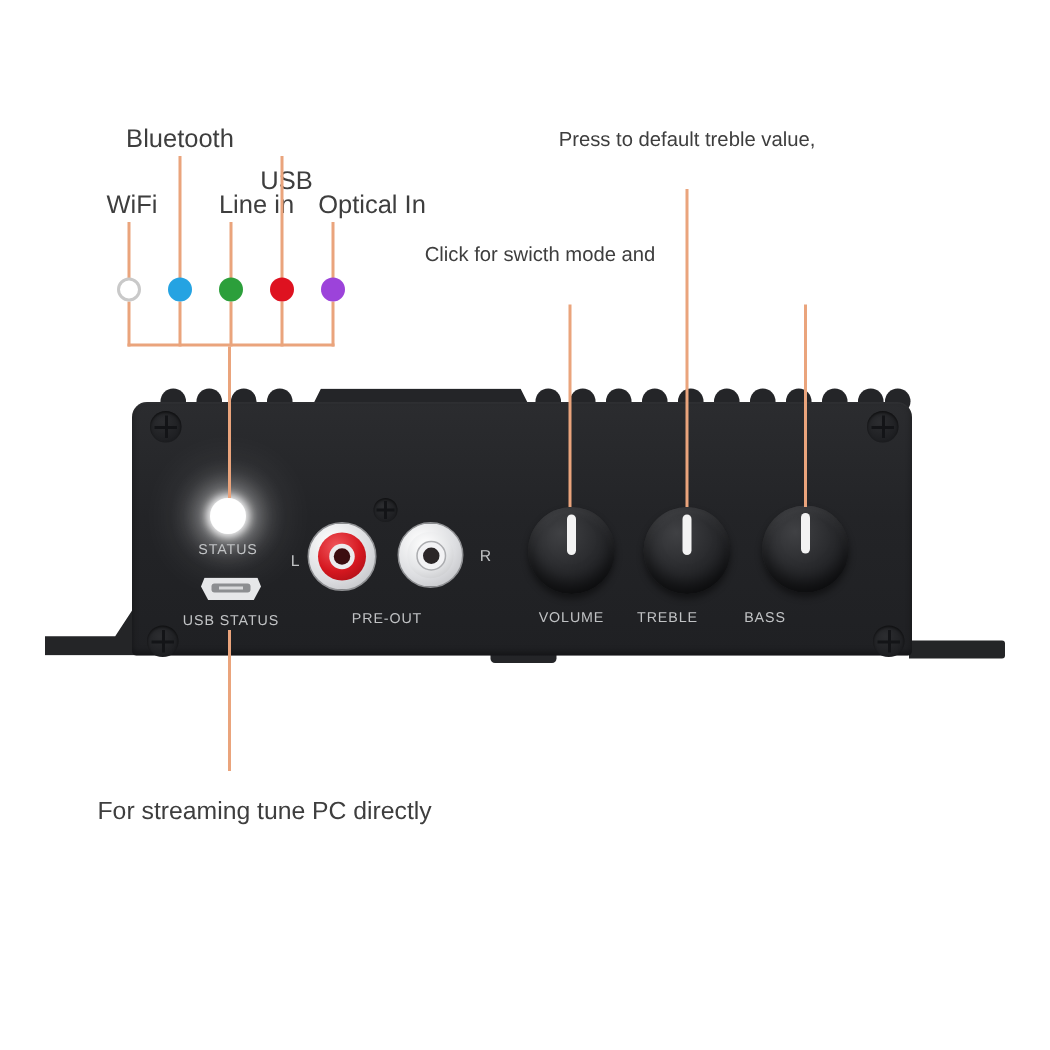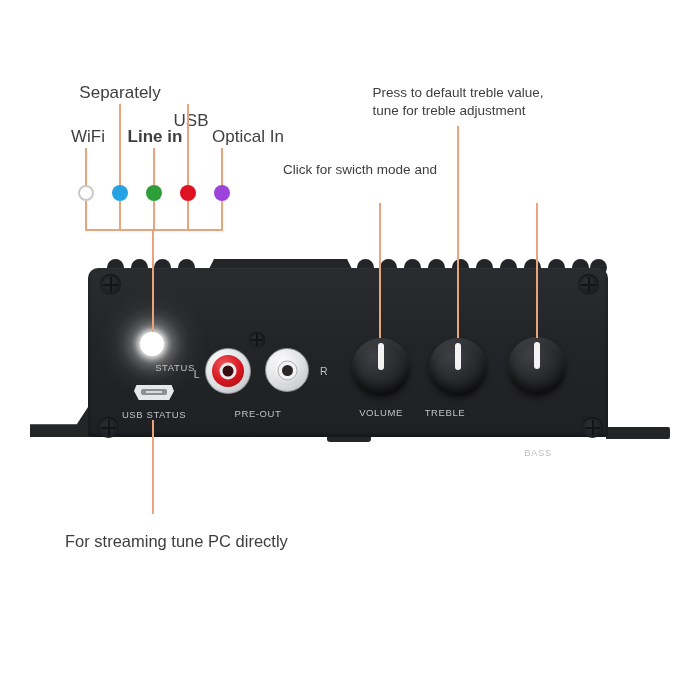--- a/index.html
+++ b/index.html
@@ -72,24 +72,24 @@
   .knob{position:absolute;width:58px;height:58px;border-radius:50%;z-index:3;
     background:radial-gradient(circle at 38% 30%,#404144,#2a2b2e 45%,#1b1c1f 78%,#17181a);
     box-shadow:inset 0 -7px 10px rgba(0,0,0,.55),inset 0 4px 6px rgba(255,255,255,.06),0 3px 5px rgba(0,0,0,.45);}
   .knob-indicator{position:absolute;left:50%;top:5px;transform:translateX(-50%);width:6px;height:27px;border-radius:3px;background:#f3f3f3;}
 </style>
 </head>
 <body>
 
 <div id="stage">
 
-  <div class="toplabel" style="left:120px;top:83px;">Separately</div>
+  <div class="toplabel" style="left:120px;top:83px;">Bluetooth</div>
   <div class="toplabel" style="left:191px;top:83px;margin-top:28px;">USB</div>
   <div class="toplabel" style="left:88px;top:127px;">WiFi</div>
-  <div class="toplabel" style="left:155px;top:127px;font-weight:bold;">Line in</div>
+  <div class="toplabel" style="left:171px;top:127px;">Line in</div>
   <div class="toplabel" style="left:248px;top:127px;">Optical In</div>
 
   <div class="vline" style="left:119px;top:104px;height:82px;"></div>
   <div class="vline" style="left:187px;top:104px;height:82px;"></div>
   <div class="vline" style="left:85px;top:148px;height:38px;"></div>
   <div class="vline" style="left:153px;top:148px;height:38px;"></div>
   <div class="vline" style="left:221px;top:148px;height:38px;"></div>
 
   <div class="vline" style="left:85px;top:201px;height:30px;"></div>
   <div class="vline" style="left:119px;top:201px;height:30px;"></div>
@@ -100,21 +100,20 @@
   <div class="vline" style="left:152px;top:231px;height:101px;"></div>
 
   <div class="dot dot-wifi" style="left:78px;"></div>
   <div class="dot dot-bt" style="left:112px;"></div>
   <div class="dot dot-li" style="left:146px;"></div>
   <div class="dot dot-usb" style="left:180px;"></div>
   <div class="dot dot-opt" style="left:214px;"></div>
 
   <div class="note" style="left:458px;top:84px;">
     <span>Press to default treble value,</span><br>
-    <span>tune for treble adjustment</span>
   </div>
   <div class="note" style="left:360px;top:161px;">
     <span>Click for swicth mode and</span><br>
   </div>
 
   <div class="vline" style="left:457px;top:126px;height:212px;"></div>
   <div class="vline" style="left:379px;top:203px;height:135px;"></div>
   <div class="vline" style="left:536px;top:203px;height:135px;"></div>
 
   <div class="vline" style="left:152px;top:420px;height:94px;"></div>
@@ -160,21 +159,21 @@
   <div class="screw screw-big" style="left:582px;top:417px;">
       <div class="cx"></div>
       <div class="cy"></div>
     </div>
   <div class="screw screw-small" style="left:249px;top:332px;">
       <div class="cx"></div>
       <div class="cy"></div>
     </div>
 
   <div id="status-led"></div>
-  <div class="panel-label" style="left:152px;top:367px;margin-left:23px;">STATUS</div>
+  <div class="panel-label" style="left:152px;top:367px;">STATUS</div>
   <div id="micro-usb">
       <div class="slot">
         <div class="pins"></div>
       </div>
     </div>
   <div class="panel-label" style="left:154px;top:414px;">USB STATUS</div>
 
   <div class="panel-label" style="left:197px;top:374px;font-size:10.5px;">L</div>
   <div class="rca rca-outer-l">
     <div class="rca-mid rca-red">
@@ -196,15 +195,15 @@
     </div>
   <div class="knob" style="left:429px;top:338px;">
       <div class="knob-indicator"></div>
     </div>
   <div class="knob" style="left:508px;top:337px;">
       <div class="knob-indicator"></div>
     </div>
 
   <div class="panel-label" style="left:381px;top:412px;">VOLUME</div>
   <div class="panel-label" style="left:445px;top:412px;">TREBLE</div>
-  <div class="panel-label" style="left:538px;top:412px;margin-top:40px;">BASS</div>
+  <div class="panel-label" style="left:510px;top:412px;">BASS</div>
 
 </div>
 
 </body></html>

